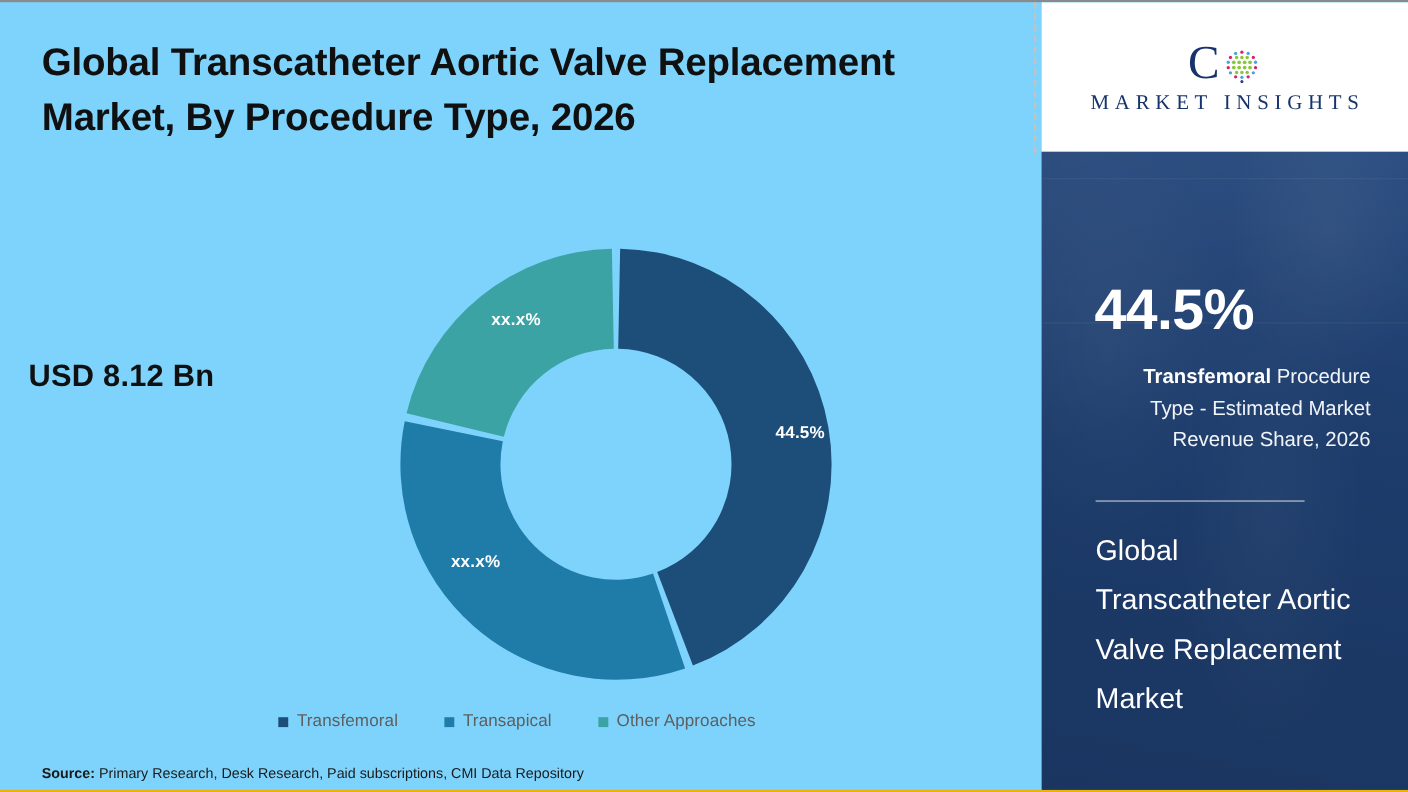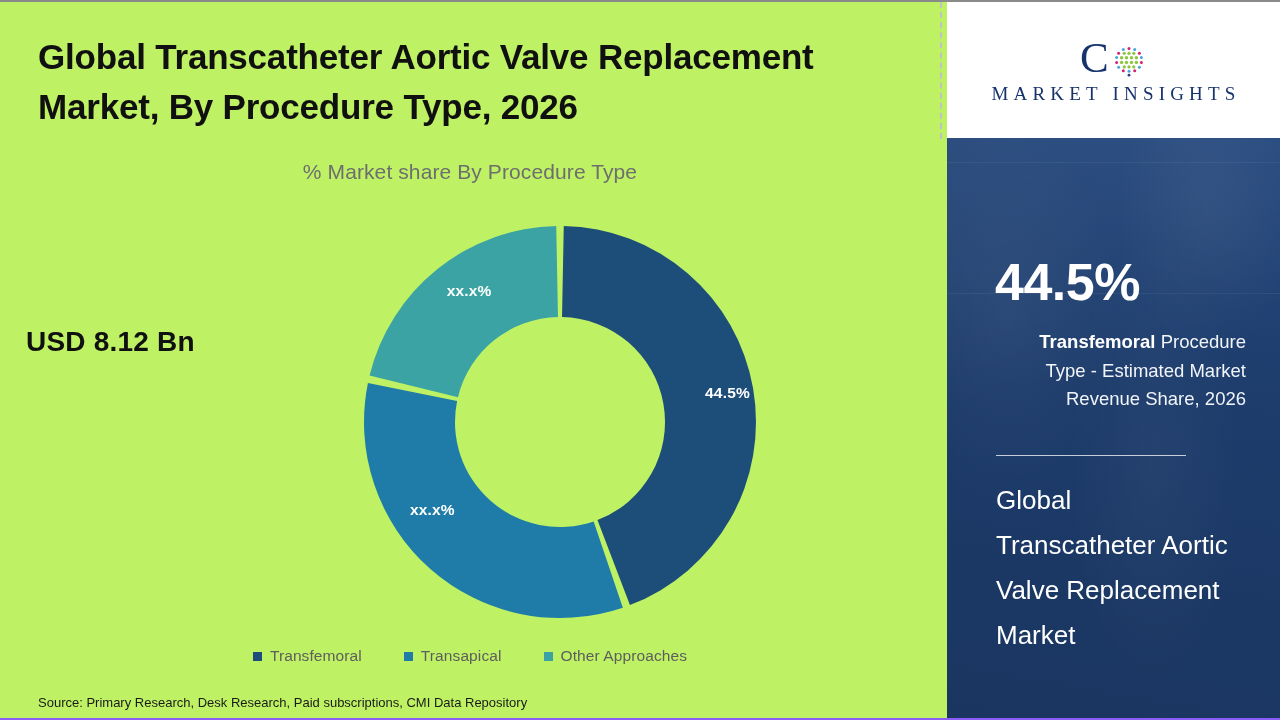--- a/index.html
+++ b/index.html
@@ -11,24 +11,24 @@
     width: 1280px;
     height: 720px;
     font-family: "Liberation Sans", sans-serif;
     overflow: hidden;
     position: relative;
   }
   #page {
     position: relative;
     width: 1280px;
     height: 720px;
-    background: #bef264;
+    background: #7dd3fc;
     box-sizing: border-box;
     border-top: 2px solid #8a8a8a;
-    border-bottom: 2px solid #8b5cf6;
+    border-bottom: 2px solid #eab308;
     overflow: hidden;
   }
 
   
   .left-pane {
     position: absolute;
     left: 0; top: 0;
     width: 940px;
     height: 720px;
   }
@@ -121,21 +121,21 @@
 
   
   .source {
     position: absolute;
     left: 38px;
     top: 693px;
     font-size: 13px;
     color: #1a1a1a;
     white-space: nowrap;
   }
-  .source b { font-weight: normal; }
+  .source b { font-weight: bold; }
 
   
   .divider {
     position: absolute;
     left: 940px;
     top: 0;
     width: 0;
     height: 137px;
     border-left: 2px dashed #c2c2c2;
   }
@@ -265,21 +265,20 @@
 
 <div id="page">
 
   <div class="left-pane">
 
     <div class="chart-title">
       <div>Global Transcatheter Aortic Valve Replacement</div>
       <div>Market, By Procedure Type, 2026</div>
     </div>
 
-    <div class="chart-subtitle">% Market share By Procedure Type</div>
 
     <div class="market-size">
       <div class="ms-value">USD 8.12 Bn</div>
     </div>
 
     <div class="donut-wrap">
       <svg width="402" height="402" viewBox="0 0 402 402">
         <g id="donut-slices">
             <path d="M 204.76269871033918 5.03612042415773 A 196 196 0 0 1 270.9206478666465 384.10407696692175 L 238.45748992856065 299.0914698037081 A 105 105 0 0 0 203.0157314519674 96.01935022722736 Z" fill="#1d4e79"></path>
             <path d="M 263.84014615479265 386.65321443822165 A 196 196 0 0 1 8.934757894317386 161.92388485422947 L 98.10790601481288 180.06636688619437 A 105 105 0 0 0 234.66436401149605 300.457079163333 Z" fill="#1f7ca8"></path>

